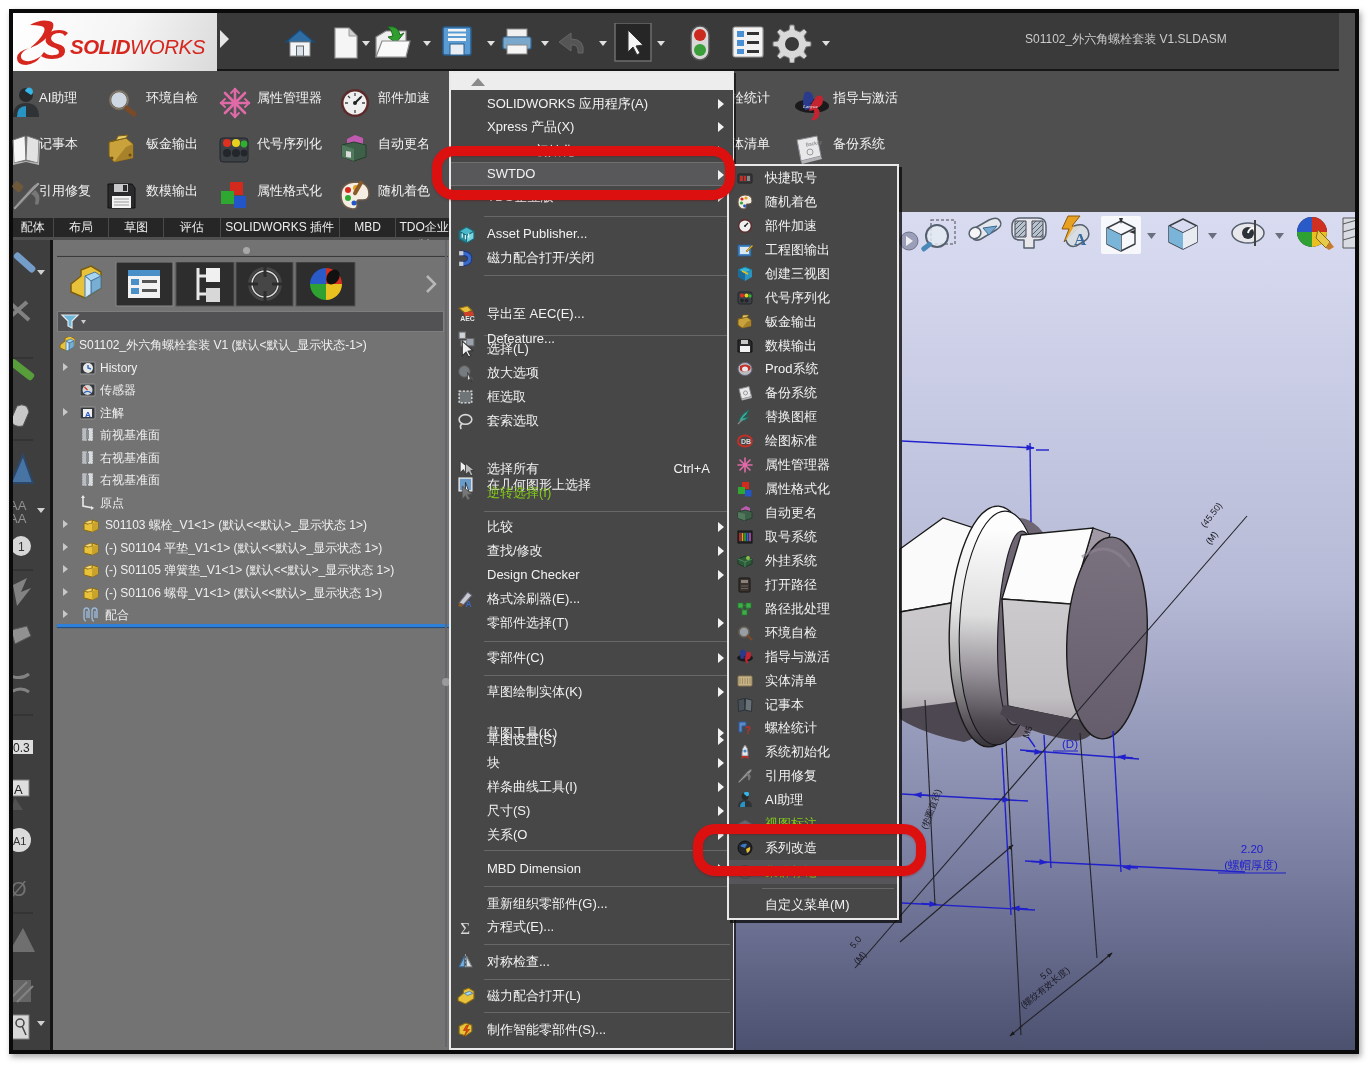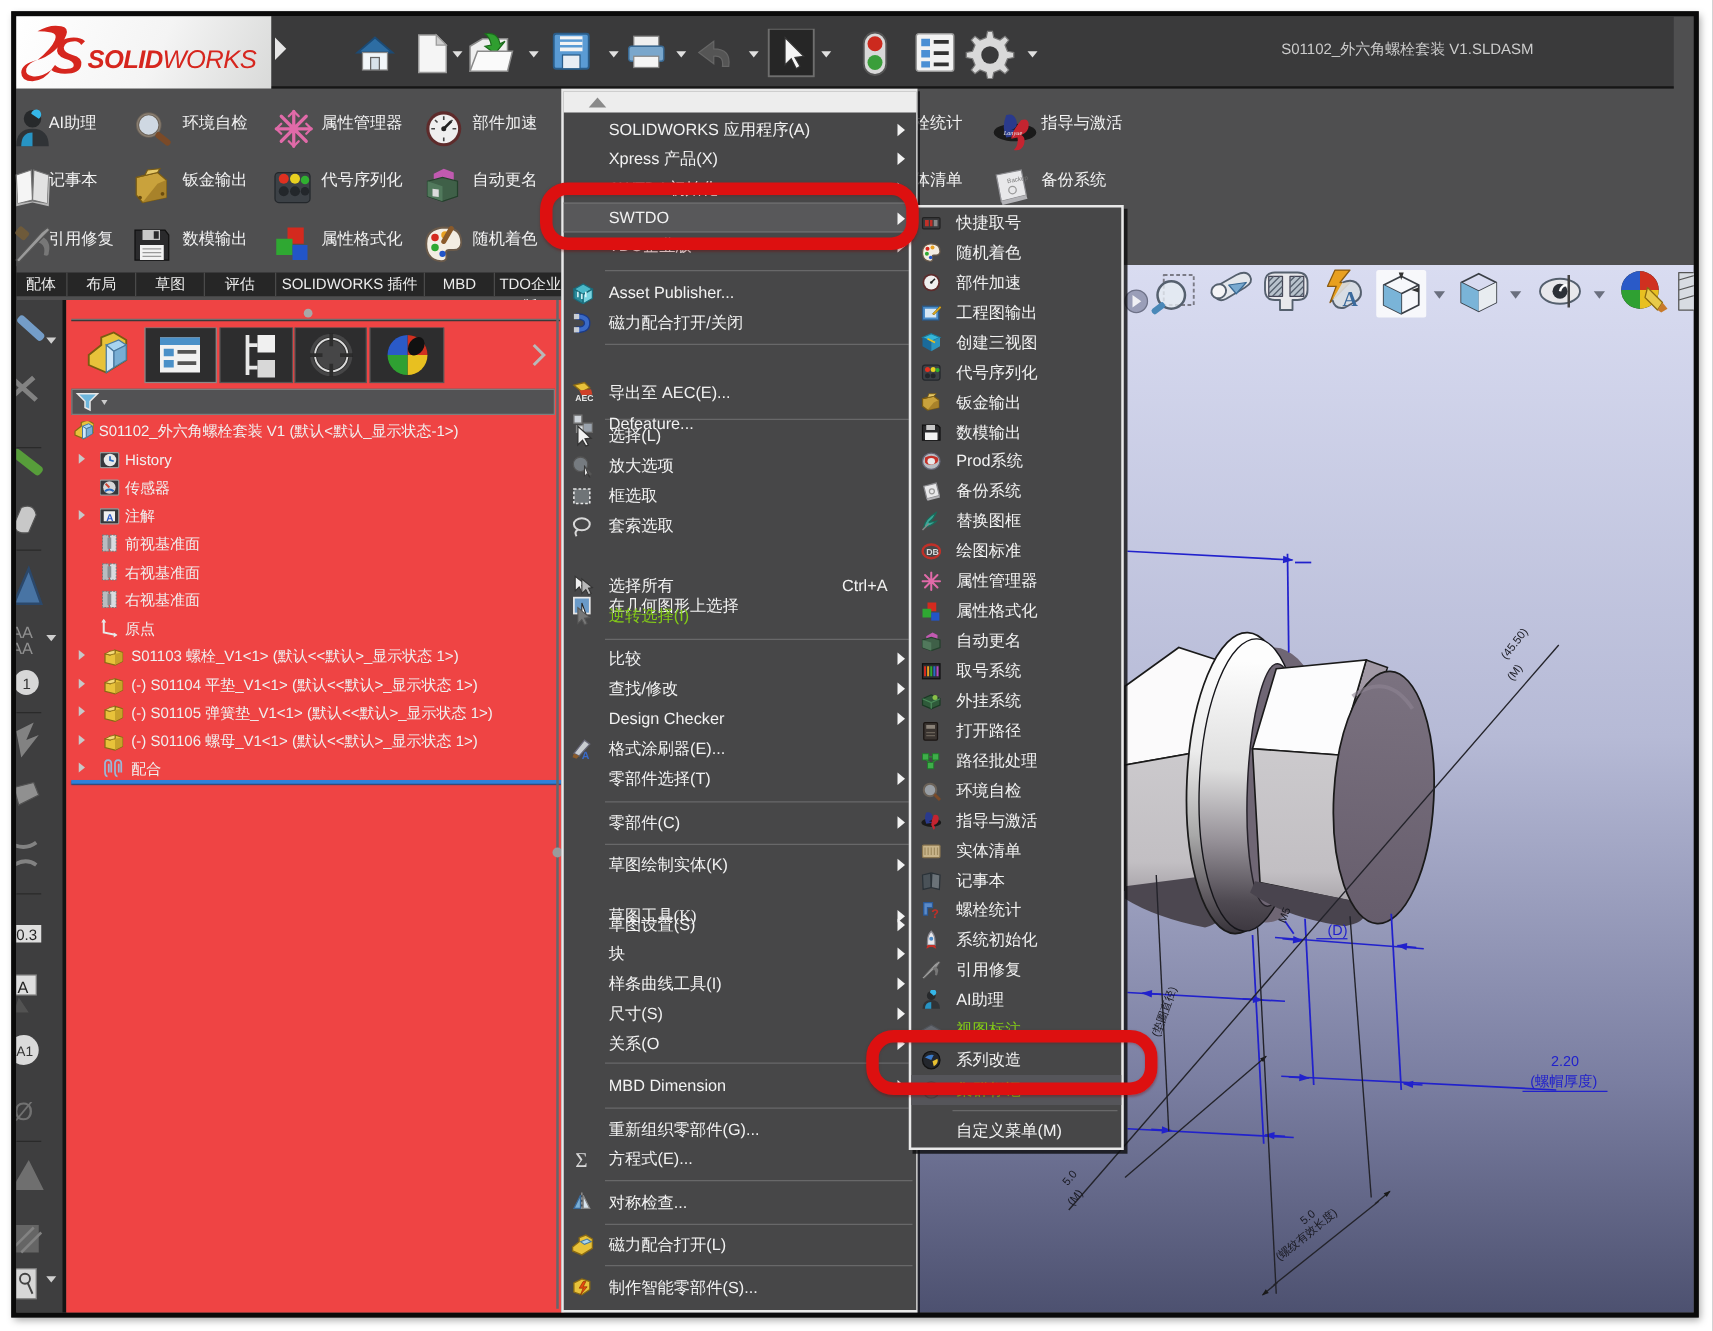--- a/index.html
+++ b/index.html
@@ -11,21 +11,21 @@
 .ttl{color:#cccccc;font-size:12px;}
 
 #ribbon{left:0;top:58px;width:1341px;height:142px;background:#4f4f50;}
 .rlab{color:#f2f2f2;font-size:13px;white-space:nowrap;}
 
 #tabs{left:0;top:205px;width:440px;height:19px;background:#262626;display:flex;}
 #tabs div{color:#ececec;font-size:12px;line-height:18px;text-align:center;border-right:1px solid #4a4a4a;}
 
 #lts{left:0;top:227px;width:37px;height:810px;background:#3e3e3f;border-right:3px solid #151515;}
 
-#panel{left:40px;top:227px;width:399px;height:810px;background:#ef4444;}
+#panel{left:40px;top:227px;width:399px;height:810px;background:#737373;}
 .tre{color:#f0f0f0;font-size:12px;white-space:nowrap;}
 .trw{position:absolute;left:0;height:22px;line-height:22px;}
 
 #vp{left:437px;top:199px;width:905px;height:838px;}
 
 #menu{left:436px;top:58px;width:282px;height:975px;background:#474748;border:2px solid #e9e9e9;border-right-width:1px;box-shadow:2px 2px 0 rgba(12,12,14,.7);}
 #smenu{left:714px;top:151px;width:168px;height:752px;background:#474748;border:2px solid #e9e9e9;box-shadow:3px 3px 0 rgba(12,12,14,.8);}
 .mi{position:absolute;left:0;width:100%;height:24px;line-height:24px;color:#f2f2f2;font-size:13px;white-space:nowrap;}
 .mi .lb{position:absolute;left:36px;}
 .mi.gr{color:#84cc16;text-align:right;}

